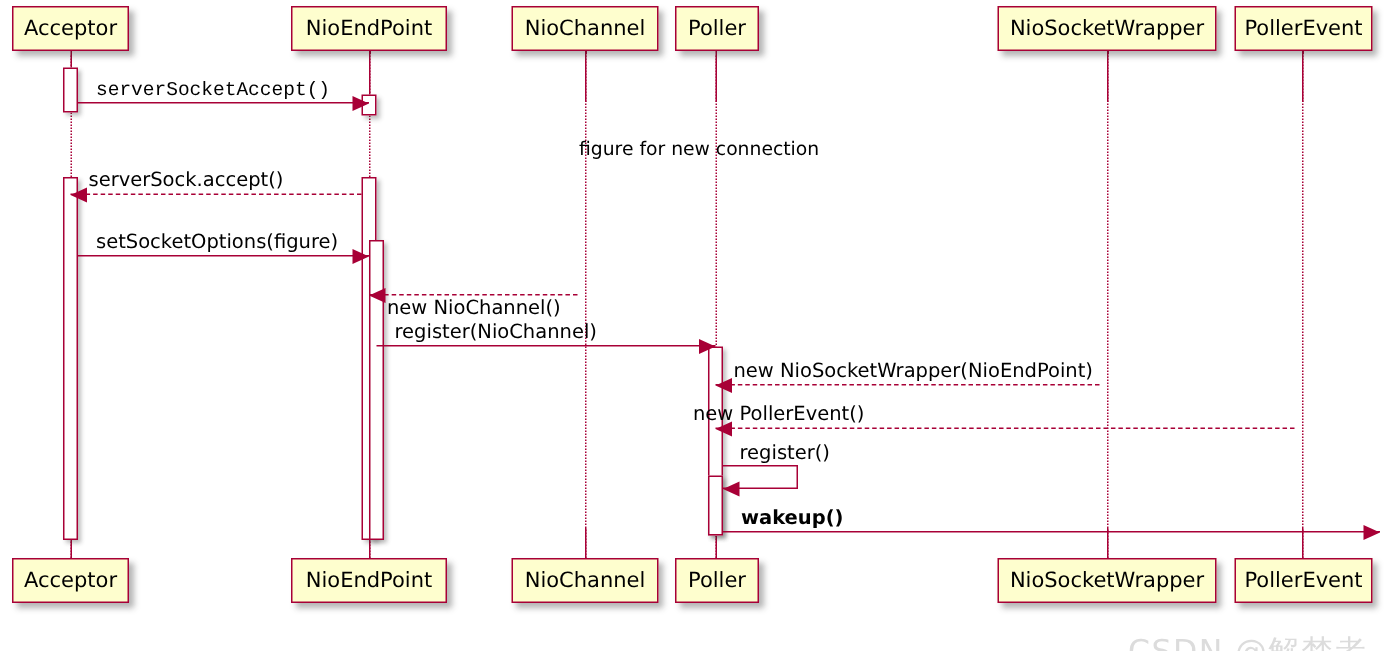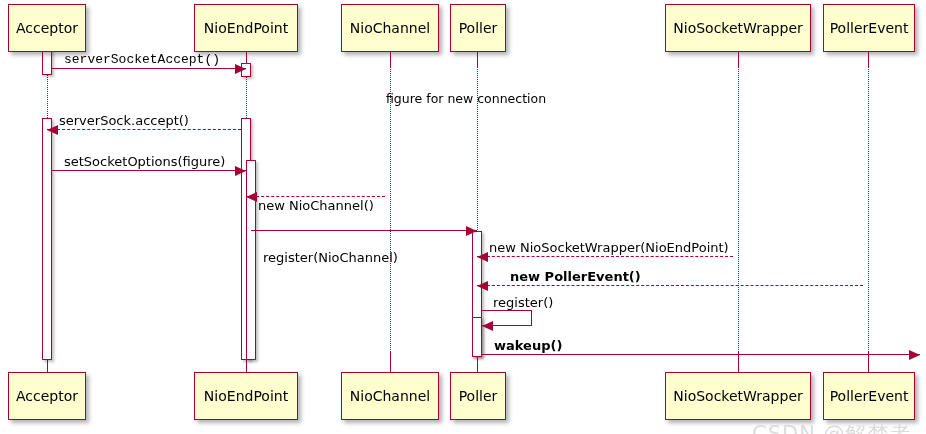--- a/index.html
+++ b/index.html
@@ -25,21 +25,21 @@
     background: #FEFECE;
     border: 1.5px solid #A80036;
     color: #000000;
     font-size: 14px;
     line-height: 1;
     display: flex;
     align-items: center;
     justify-content: center;
     white-space: nowrap;
     box-shadow: 3px 3px 4px rgba(40,40,40,0.35);
-    height: 48px;
+    height: 30px;
     padding: 0 16px;
   }
   
   .lifeline {
     position: absolute;
     width: 0;
     border-left: 1px solid #A80036;
   }
   .lifeline.dotted {
     border-left-style: dotted;
@@ -158,27 +158,27 @@
       <div class="arrow-head left" style="top: 125px; left: 47px;"></div>
       <div class="msg-label" style="left: 59px; top: 114px;">serverSock.accept()</div>
       <div class="msg-line" style="left: 52px; top: 170px; width: 194px;"></div>
       <div class="arrow-head right" style="top: 166px; left: 235px;"></div>
       <div class="msg-label" style="left: 64px; top: 155px;">setSocketOptions(figure)</div>
       <div class="msg-line dashed" style="left: 246px; top: 196px; width: 139px;"></div>
       <div class="arrow-head left" style="top: 192px; left: 246px;"></div>
       <div class="msg-label" style="left: 258px; top: 199px;">new NioChannel()</div>
       <div class="msg-line" style="left: 251px; top: 230px; width: 226px;"></div>
       <div class="arrow-head right" style="top: 226px; left: 466px;"></div>
-      <div class="msg-label" style="left: 263px; top: 215px; margin-top: 36px;">register(NioChannel)</div>
+      <div class="msg-label" style="left: 263px; top: 215px;">register(NioChannel)</div>
       <div class="msg-line dashed" style="left: 477px; top: 256px; width: 256px;"></div>
       <div class="arrow-head left" style="top: 252px; left: 477px;"></div>
       <div class="msg-label" style="left: 489px; top: 241px;">new NioSocketWrapper(NioEndPoint)</div>
       <div class="msg-line dashed" style="left: 477px; top: 285px; width: 386px;"></div>
       <div class="arrow-head left" style="top: 281px; left: 477px;"></div>
-      <div class="msg-label" style="left: 510px; top: 270px; font-weight: bold;">new PollerEvent()</div>
+      <div class="msg-label" style="left: 462px; top: 270px;">new PollerEvent()</div>
       <div class="self-msg" style="left: 482px; top: 310px; width: 50px; height: 16px;"></div>
       <div class="arrow-head left" style="left: 482px; top: 321px;"></div>
       <div class="msg-label" style="left: 493px; top: 296px;">register()</div>
       <div class="msg-line" style="left: 482px; top: 354px; width: 438px;"></div>
       <div class="arrow-head right" style="top: 350px; left: 909px;"></div>
       <div class="msg-label" style="left: 494px; top: 339px; font-weight: bold;">wakeup()</div>
     </div>
   <div id="layer-boxes">
       <div class="participant" style="left: 8px; top: 4px; width: 78px;">
         <span>Acceptor</span>

